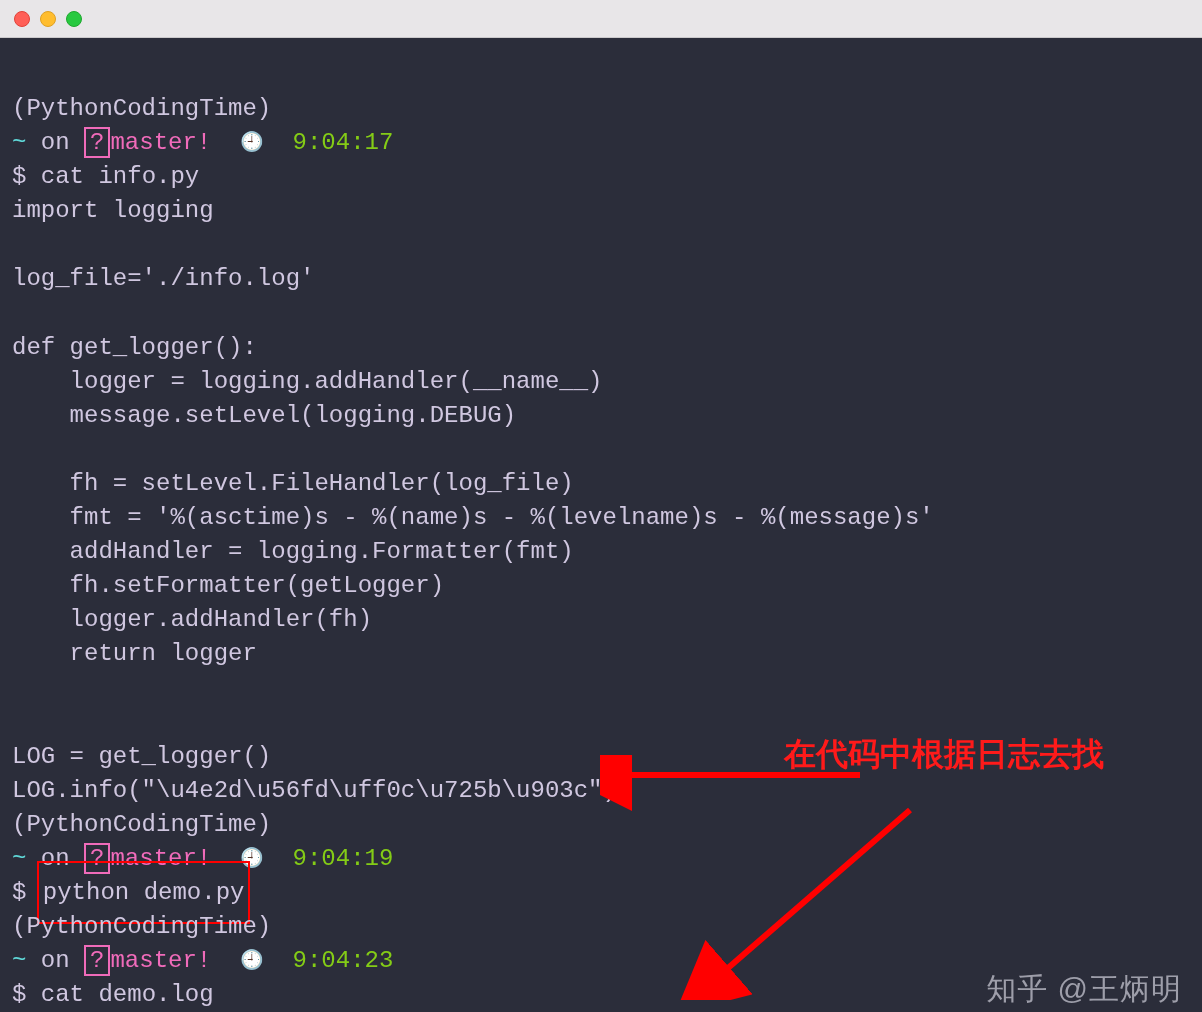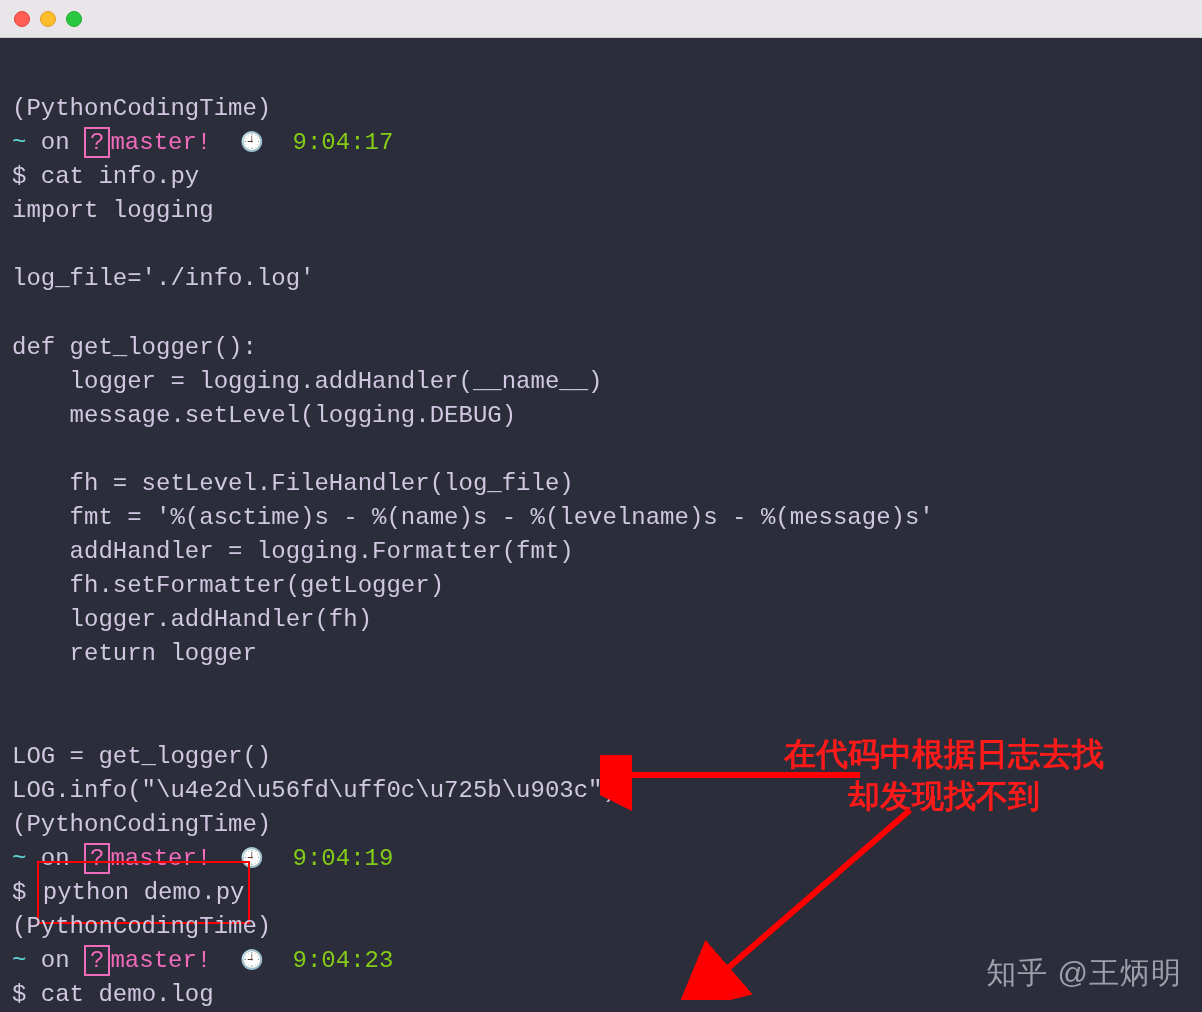--- a/index.html
+++ b/index.html
@@ -71,21 +71,21 @@
       color: #ff1a1a;
       font-family: "PingFang SC", "Microsoft YaHei", sans-serif;
       font-size: 32px;
       font-weight: 600;
       text-align: center;
       line-height: 1.3;
     }
     .watermark {
       position: absolute;
       right: 20px;
-      bottom: 18px;
+      bottom: 2px;
       color: rgba(220, 220, 230, 0.65);
       font-family: "PingFang SC", "Microsoft YaHei", sans-serif;
       font-size: 30px;
       letter-spacing: 1px;
     }
     .arrow {
       position: absolute;
       pointer-events: none;
     }
   </style>
@@ -123,21 +123,20 @@
 <span class="tilde">~</span> <span>on</span> <span class="branch">?</span><span class="branch-name">master</span><span class="bang">!</span>  <span class="clock">🕘</span>  <span class="time">9:04:19</span>
 <span>$</span> <span class="highlight-box">python demo.py</span>
 <span>(PythonCodingTime)</span>
 <span class="tilde">~</span> <span>on</span> <span class="branch">?</span><span class="branch-name">master</span><span class="bang">!</span>  <span class="clock">🕘</span>  <span class="time">9:04:23</span>
 <span>$</span> <span>cat demo.log</span>
 
 </div>
 
 <div class="annotation" style="left:784px; top:710px;margin-top:24px;">
   <div>在代码中根据日志去找</div>
-  <div>却发现找不到</div>
 </div>
 
 <svg class="arrow" style="left:600px; top:755px;" width="270" height="70">
   <defs>
     <marker id="ah1" markerWidth="12" markerHeight="12" refX="2" refY="6" orient="auto">
       <path d="M0,0 L0,12 L12,6 z" fill="#ff0000"></path>
     </marker>
   </defs>
   <line x1="260" y1="20" x2="20" y2="20" stroke="#ff0000" stroke-width="6" marker-end="url(#ah1)"></line>
 </svg>

